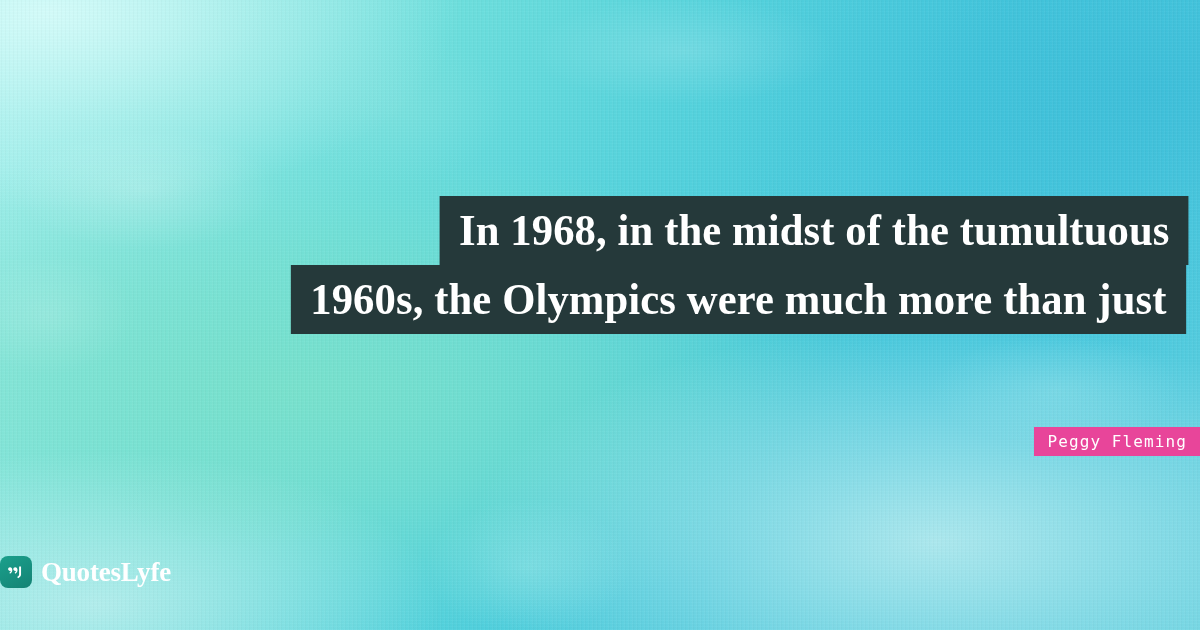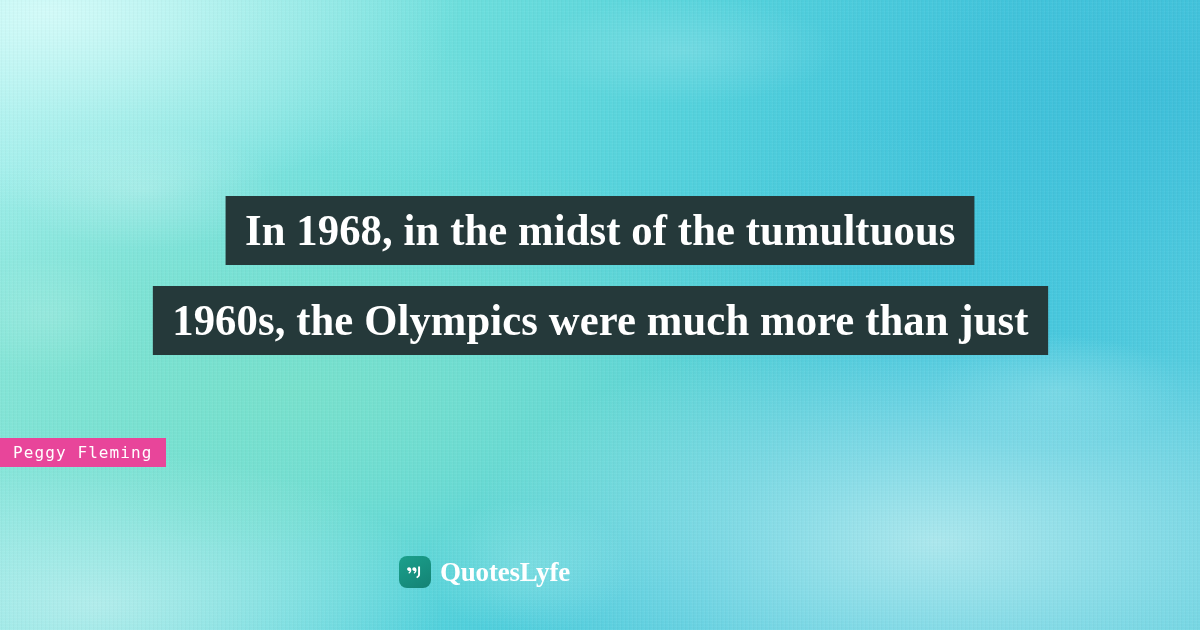--- a/index.html
+++ b/index.html
@@ -126,31 +126,31 @@
     width: 1200px;
     height: 630px;
   }
 
   
   #quote-block {
     position: absolute;
     left: 0;
     top: 196px;
     width: 1200px;
-    text-align: center;
+    text-align: right;
   }
 
   .quote-line {
     display: block;
     line-height: 0;
     margin: 0;
   }
 
   .quote-line + .quote-line {
-    margin-top: 21px;
+    margin-top: 0;
   }
 
   .quote-text {
     display: inline-block;
     background: #25393a;
     color: #ffffff;
     font-family: "Liberation Serif", serif;
     font-weight: 700;
     font-size: 44px;
     line-height: 69px;
@@ -160,23 +160,22 @@
     transform: scaleX(0.97);
     transform-origin: center;
   }
 
   
   #author-badge-row {
     position: absolute;
     left: 0;
     top: 427px;
     width: 1200px;
-    text-align: left;
+    text-align: right;
     line-height: 0;
-    margin-top: 11px;
   }
 
   #author-badge {
     display: inline-block;
     background: #e8459a;
     color: #ffffff;
     font-family: "DejaVu Sans Mono", "Liberation Mono", monospace;
     font-size: 16px;
     font-weight: 400;
     line-height: 29px;
@@ -186,21 +185,21 @@
   }
 
   
   #logo-row {
     position: absolute;
     left: 0;
     top: 556px;
     width: 969px;
     display: flex;
     align-items: center;
-    justify-content: center;
+    justify-content: flex-start;
     gap: 9px;
   }
 
   #logo-mark {
     width: 32px;
     height: 32px;
     border-radius: 8px;
     background: linear-gradient(150deg, #1ba08c 0%, #17907f 55%, #148274 100%);
     display: flex;
     align-items: center;

